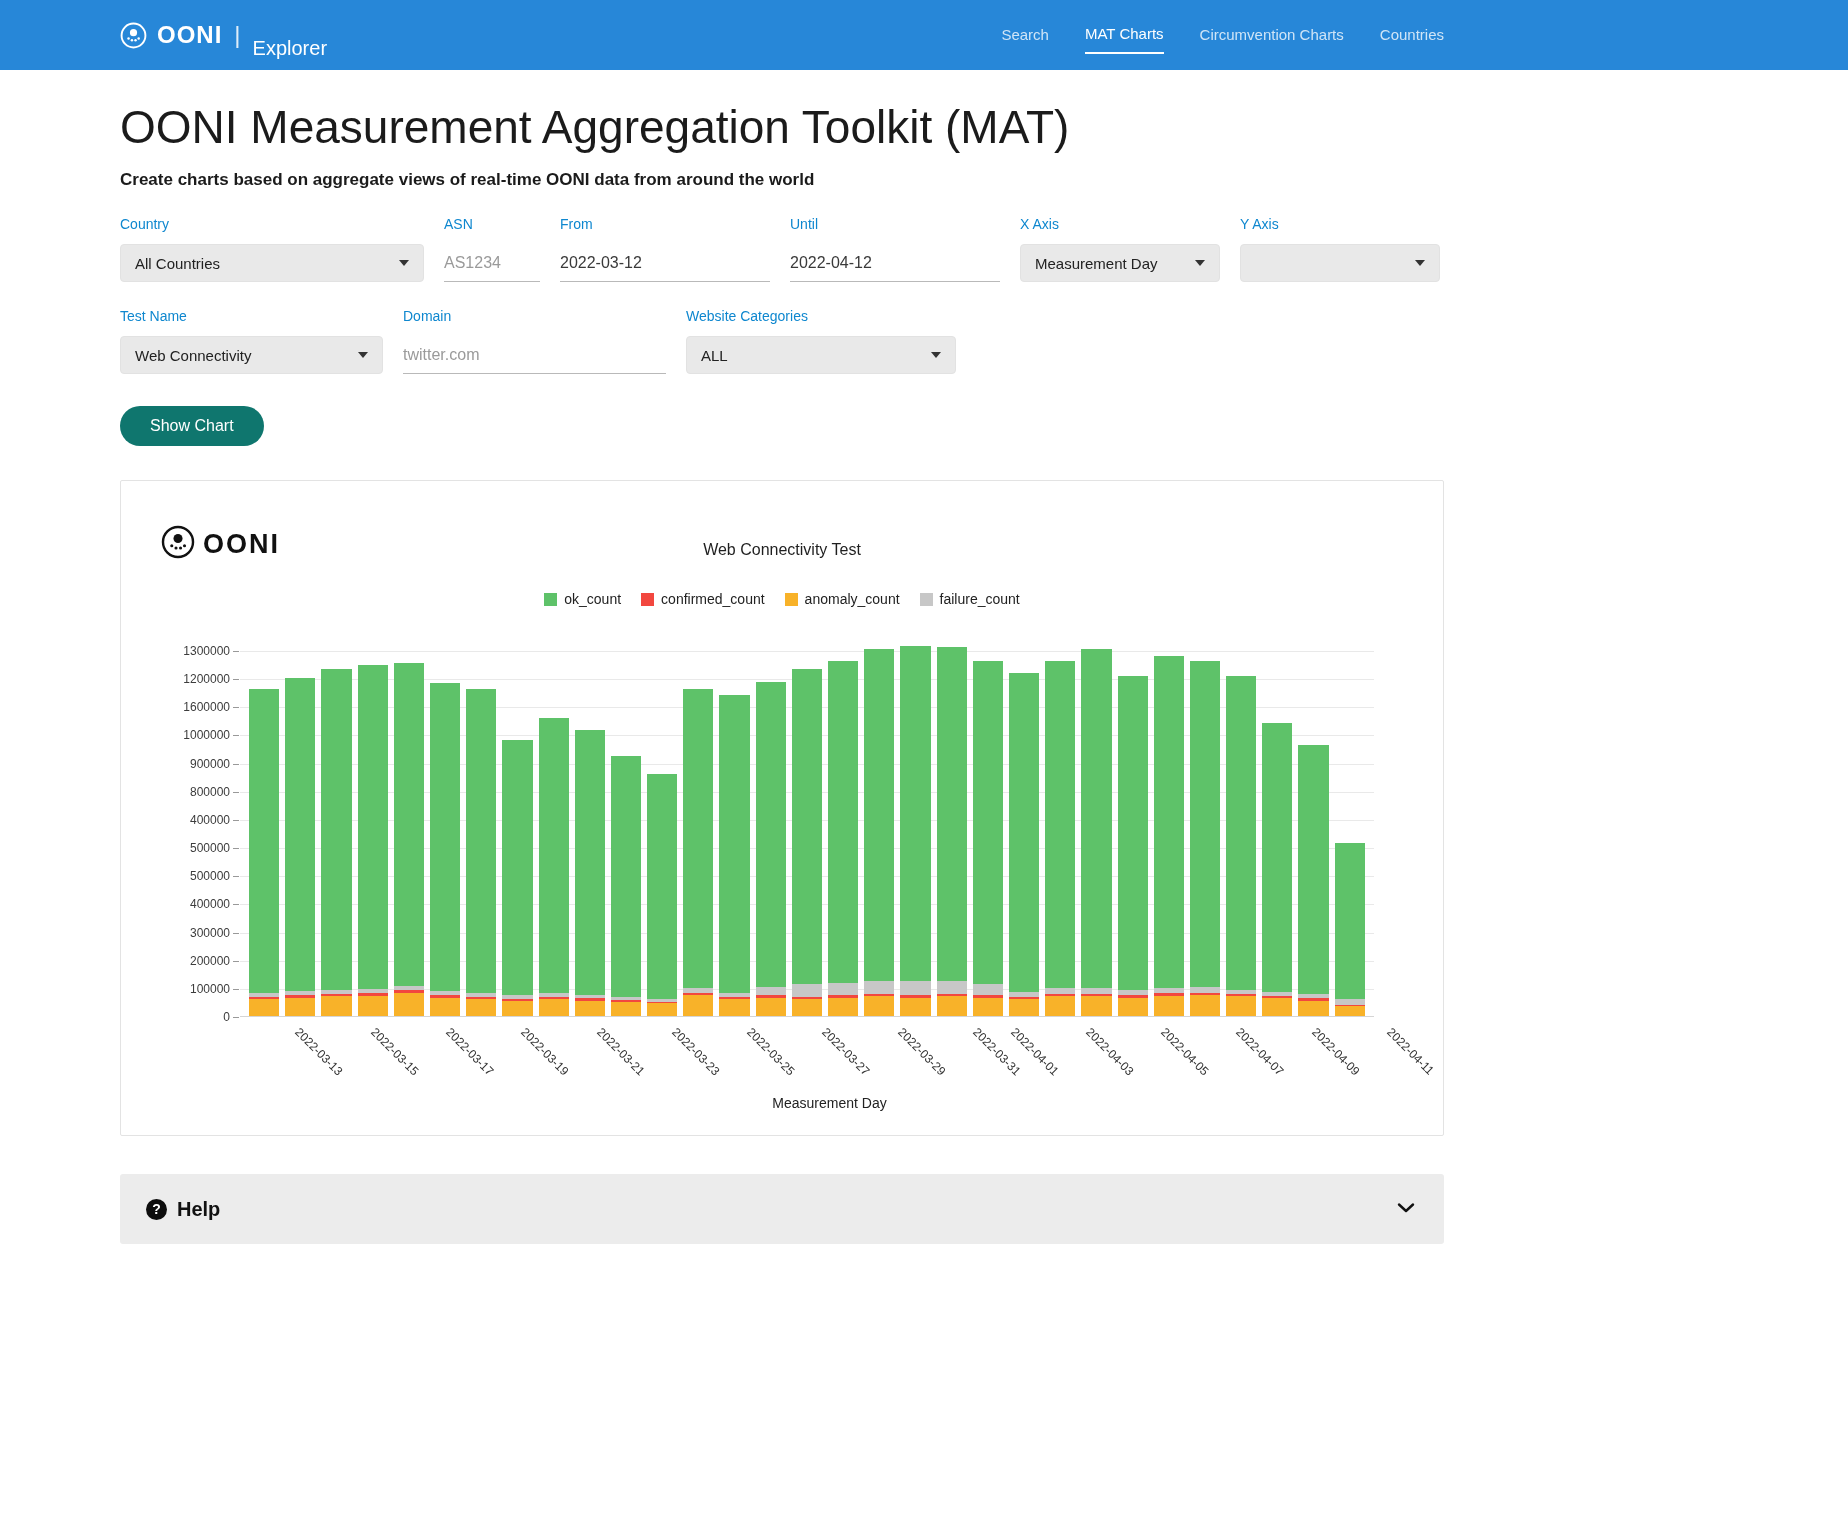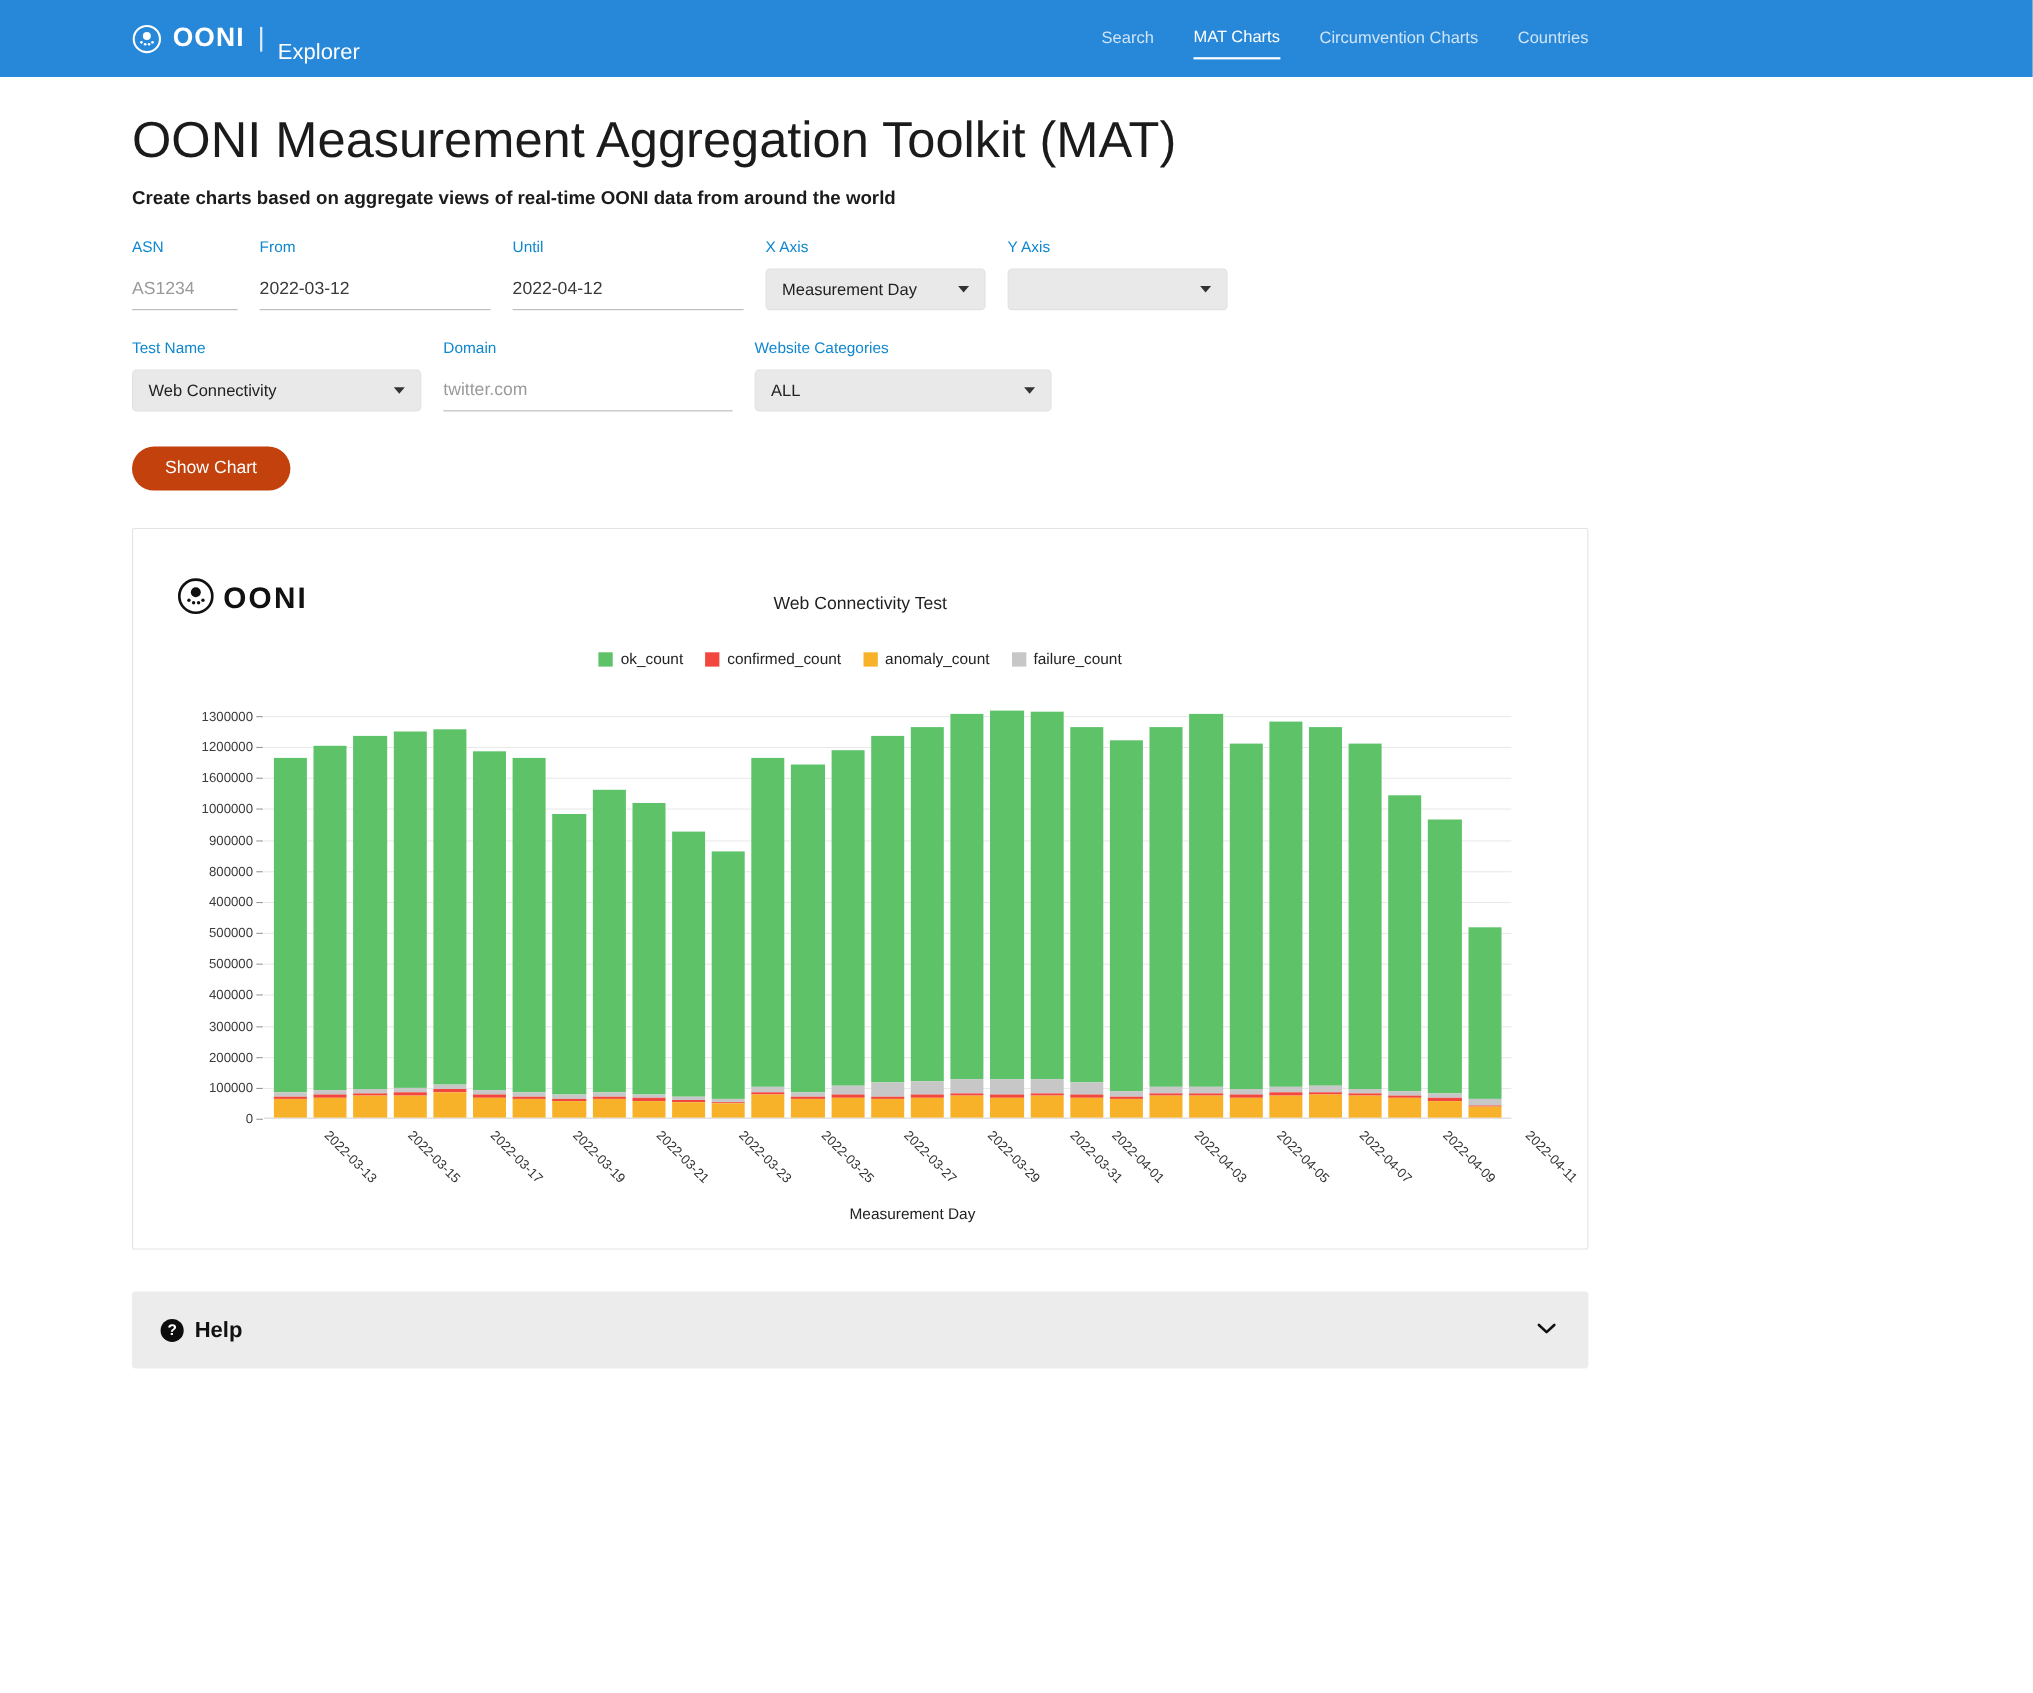--- a/index.html
+++ b/index.html
@@ -37,21 +37,21 @@
   }
   .caret { width:0; height:0; border-left:5px solid transparent; border-right:5px solid transparent; border-top:6px solid #333; margin-left:12px; flex:none; }
   .tinput {
     width:100%; height:38px; border:none; border-bottom:1px solid #b9b9b9;
     font-size:16px; color:#3a3a3a; outline:none; background:transparent;
     font-family:"Liberation Sans","DejaVu Sans",sans-serif;
   }
   .tinput::placeholder { color:#9a9a9a; }
 
   .show-chart-btn {
-    margin-top:32px; background:#c2410c; color:#fff; border:none; border-radius:20px;
+    margin-top:32px; background:#0f766e; color:#fff; border:none; border-radius:20px;
     font-size:16px; padding:11px 30px; cursor:pointer;
     font-family:"Liberation Sans","DejaVu Sans",sans-serif;
   }
 
   
   .chart-card { margin-top:34px; border:1px solid #e3e3e3; border-radius:2px; padding:20px 24px 14px; }
   .chart-header { position:relative; height:76px; }
   .card-logo { position:absolute; left:16px; top:24px; display:flex; align-items:center; gap:8px; color:#111; }
   .card-logo .logo-text { font-size:27px; font-weight:bold; letter-spacing:2px; }
   .chart-title { text-align:center; font-size:16px; font-weight:500; color:#1f1f1f; padding-top:40px; }
@@ -116,20 +116,27 @@
   </div>
 </div>
 
 <div class="container">
   
   <h1 class="page-title">OONI Measurement Aggregation Toolkit (MAT)</h1>
   <div class="page-subtitle">Create charts based on aggregate views of real-time OONI data from around the world</div>
 
   
   <div class="form-row">
+    <div class="field" style="width:304px">
+      <label>Country</label>
+      <div class="select">
+        <span>All Countries</span>
+        <span class="caret"></span>
+      </div>
+    </div>
     <div class="field" style="width:96px">
       <label>ASN</label>
       <input class="tinput" placeholder="AS1234" style="">
     </div>
     <div class="field" style="width:210px">
       <label>From</label>
       <input class="tinput" value="2022-03-12" style="">
     </div>
     <div class="field" style="width:210px">
       <label>Until</label>

